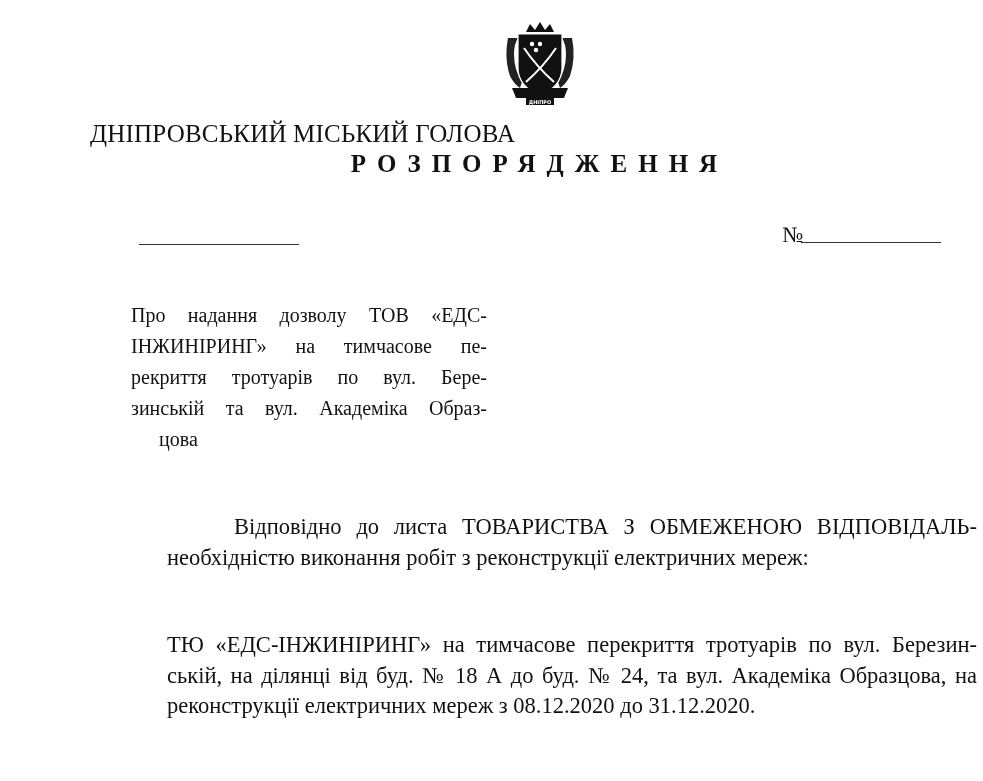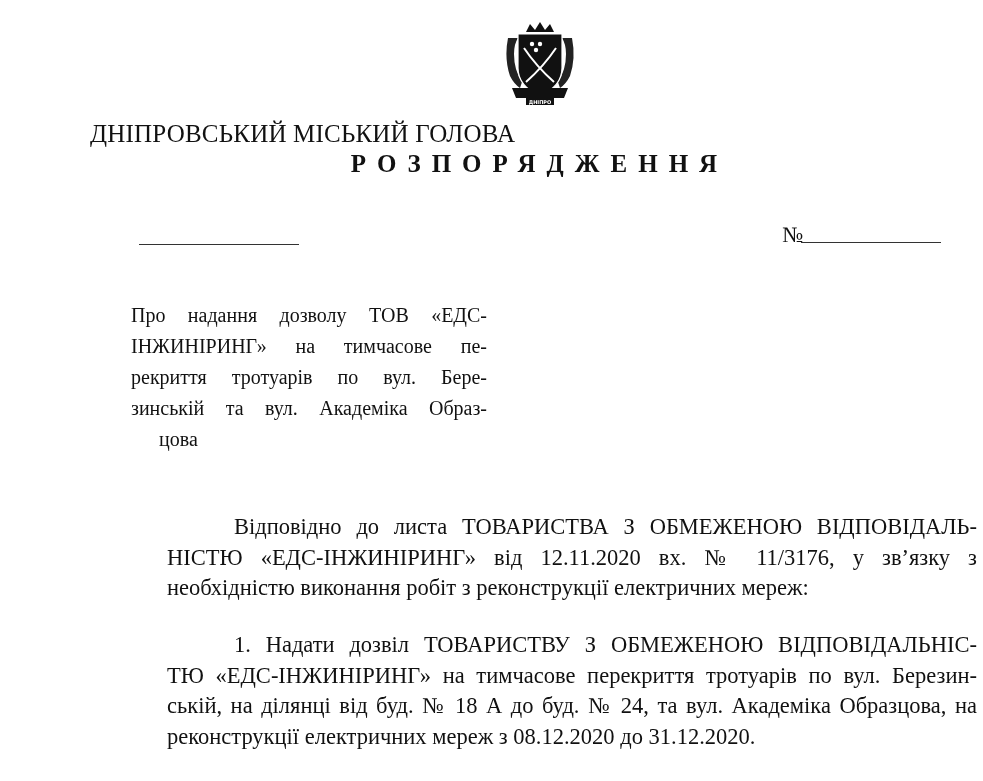--- a/index.html
+++ b/index.html
@@ -58,22 +58,20 @@
 <div class="subject">
   <span class="ln">Про надання дозволу ТОВ «ЕДС-</span>
   <span class="ln">ІНЖИНІРИНГ» на тимчасове пе-</span>
   <span class="ln">рекриття тротуарів по вул. Бере-</span>
   <span class="ln">зинській та вул. Академіка Образ-</span>
   <span class="ln last">цова</span>
 </div>
 
 <div class="para p1">
   <span class="ln indent">Відповідно до листа ТОВАРИСТВА З ОБМЕЖЕНОЮ ВІДПОВІДАЛЬ-</span>
-  <span class="ln">НІСТЮ «ЕДС-ІНЖИНІРИНГ» від 12.11.2020 вх. № 11/3176, у зв’язку з</span>
   <span class="ln last">необхідністю виконання робіт з реконструкції електричних мереж:</span>
 </div>
 
 <div class="para p2">
-  <span class="ln indent">1. Надати дозвіл ТОВАРИСТВУ З ОБМЕЖЕНОЮ ВІДПОВІДАЛЬНІС-</span>
   <span class="ln">ТЮ «ЕДС-ІНЖИНІРИНГ» на тимчасове перекриття тротуарів по вул. Березин-</span>
   <span class="ln">ській, на ділянці від буд. № 18 А до буд. № 24, та вул. Академіка Образцова, на</span>
   <span class="ln last">реконструкції електричних мереж з 08.12.2020 до 31.12.2020.</span>
 </div>
 
 </body></html>

